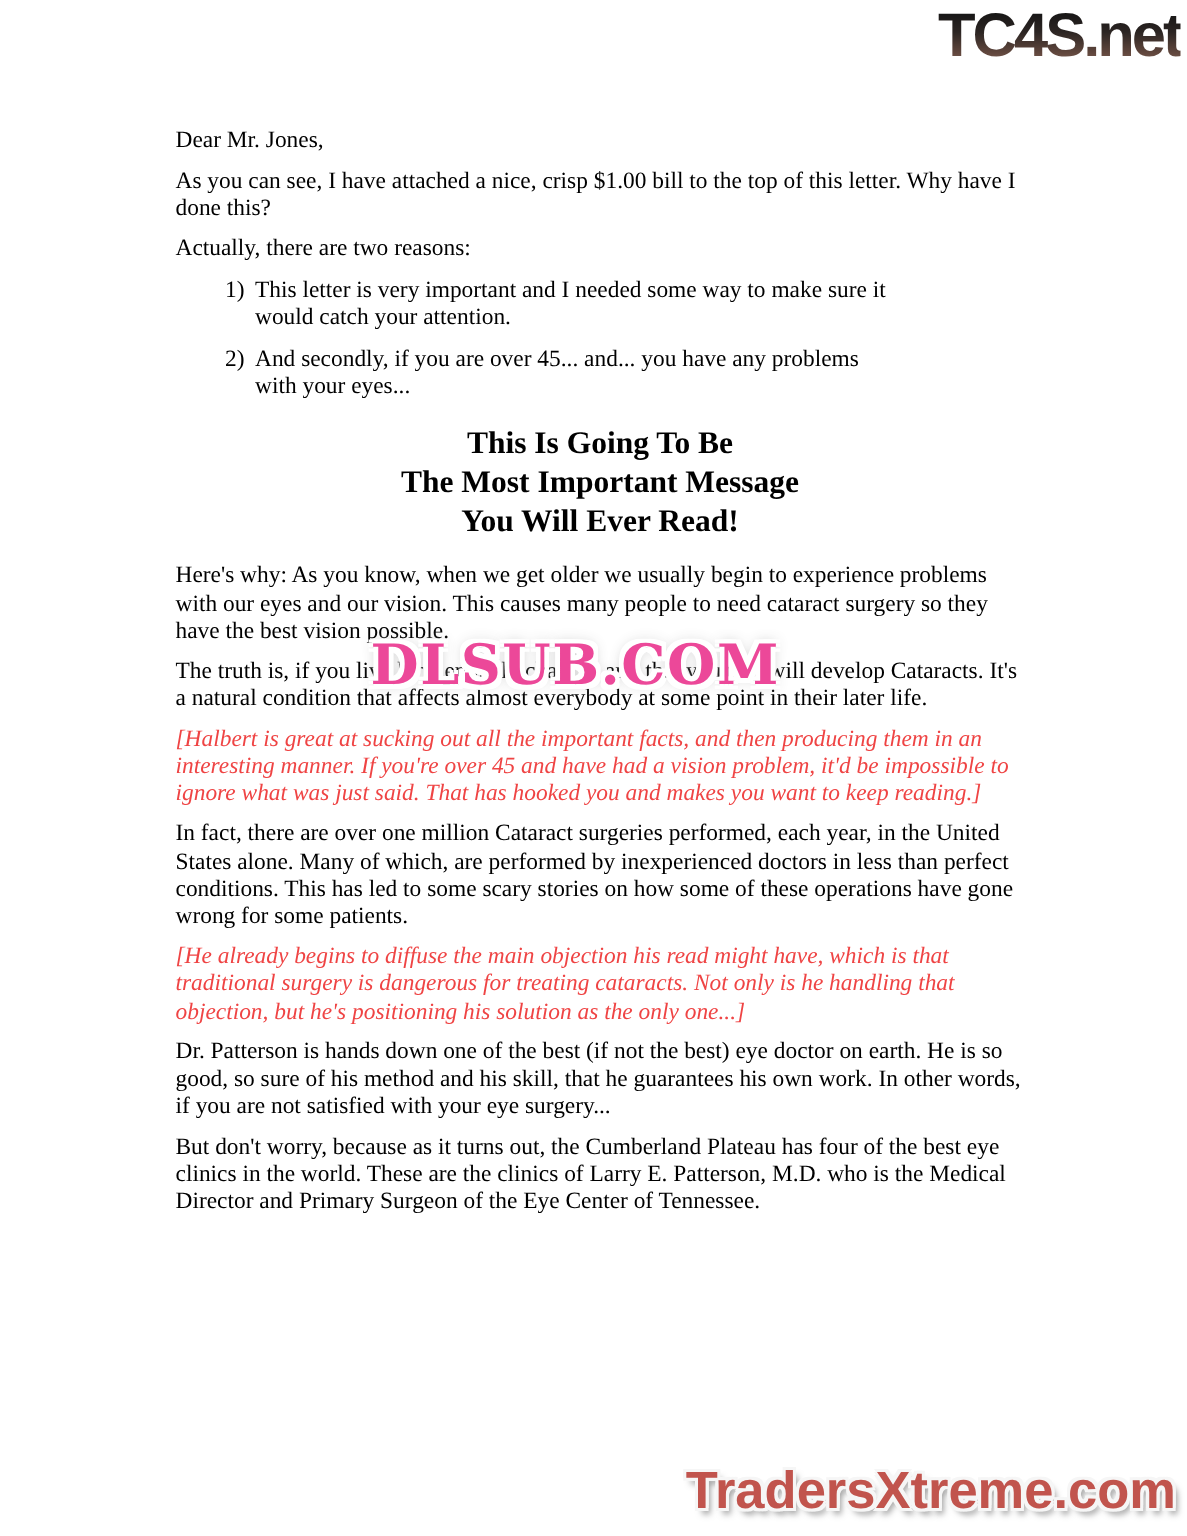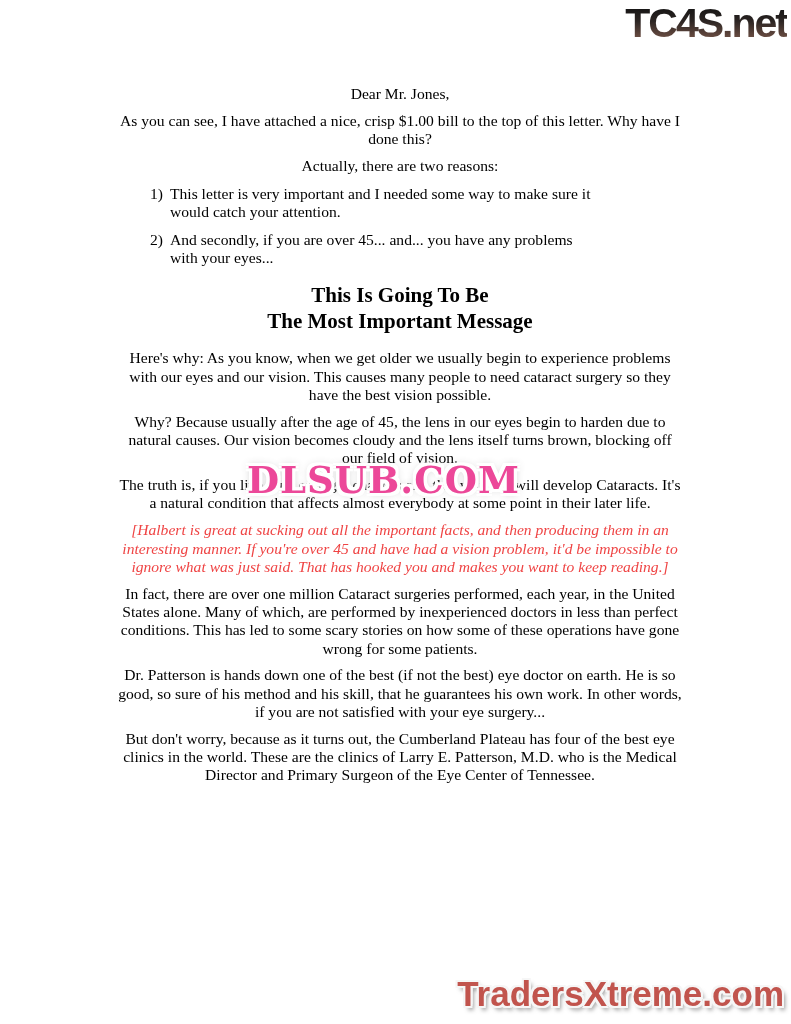--- a/index.html
+++ b/index.html
@@ -15,21 +15,21 @@
 
   
   .content {
     position: absolute;
     left: 117px;
     top: 85px;
     width: 566px;
     font-size: 15.6px;
     line-height: 18.3px;
   }
-  .content p { margin: 0 0 8.5px 0; text-align: center; }
+  .content p { margin: 0 0 8.5px 0; }
 
   .list { margin: 10px 0 2px 0; }
   .list-item {
     display: flex;
     margin: 0 0 9px 33px;
     width: 452px;
   }
   .list-item .num { flex: 0 0 20px; }
   .list-item .li-text { flex: 1; }
 
@@ -127,35 +127,36 @@
       </div>
       <div class="list-item">
         <span class="num">2)</span>
         <span class="li-text">And secondly, if you are over 45... and... you have any problems with your eyes...</span>
       </div>
     </div>
 
     <div class="headline">
       <div>This Is Going To Be</div>
       <div>The Most Important Message</div>
+      <div>You Will Ever Read!</div>
     </div>
 
     <p>Here's why: As you know, when we get older we usually begin to experience problems with our eyes and our vision. This causes many people to need cataract surgery so they have the best vision possible.</p>
 
-    <p>Why? Because usually after the age of 45, the lens in our eyes begin to harden due to natural causes. Our vision becomes cloudy and the lens itself turns brown, blocking off our field of vision.</p>
 
     <p class="truth">
       <span>The truth is, if you live long enough, chances are, that you too, will develop Cataracts. It's a natural condition that affects almost everybody at some point in their later life.</span>
       <span class="dlsub">DLSUB.COM</span>
     </p>
 
     <p class="note">[Halbert is great at sucking out all the important facts, and then producing them in an interesting manner. If you're over 45 and have had a vision problem, it'd be impossible to ignore what was just said. That has hooked you and makes you want to keep reading.]</p>
 
     <p>In fact, there are over one million Cataract surgeries performed, each year, in the United States alone. Many of which, are performed by inexperienced doctors in less than perfect conditions. This has led to some scary stories on how some of these operations have gone wrong for some patients.</p>
 
+    <p class="note">[He already begins to diffuse the main objection his read might have, which is that traditional surgery is dangerous for treating cataracts. Not only is he handling that objection, but he's positioning his solution as the only one...]</p>
 
     <p>Dr. Patterson is hands down one of the best (if not the best) eye doctor on earth. He is so good, so sure of his method and his skill, that he guarantees his own work. In other words, if you are not satisfied with your eye surgery...</p>
 
     <p>But don't worry, because as it turns out, the Cumberland Plateau has four of the best eye clinics in the world. These are the clinics of Larry E. Patterson, M.D. who is the Medical Director and Primary Surgeon of the Eye Center of Tennessee.</p>
 
   </div>
 
   <div class="logo-traders">TradersXtreme.com</div>
 
 </div>

